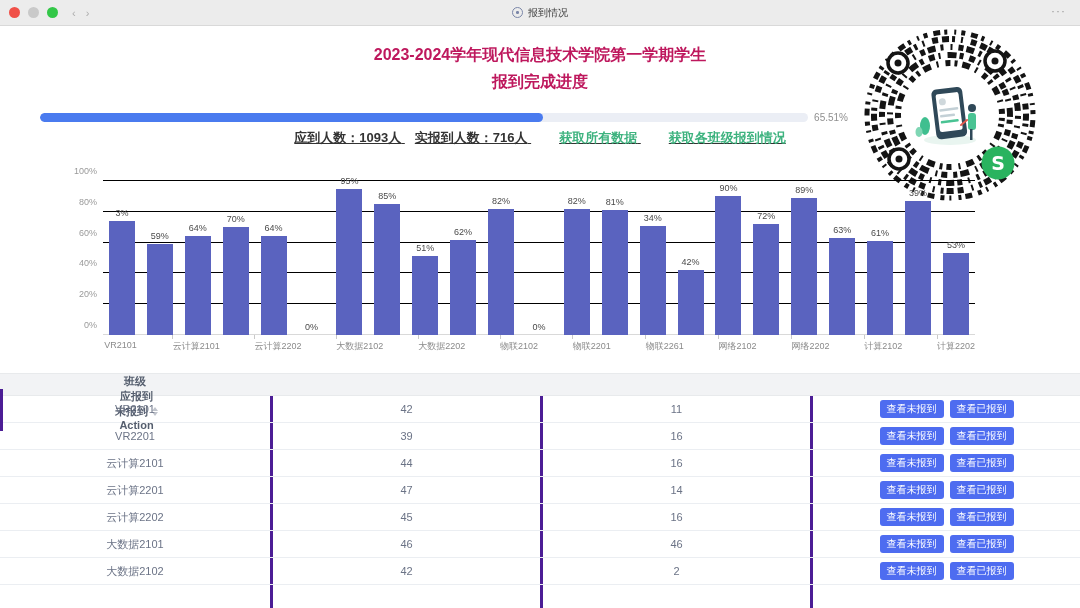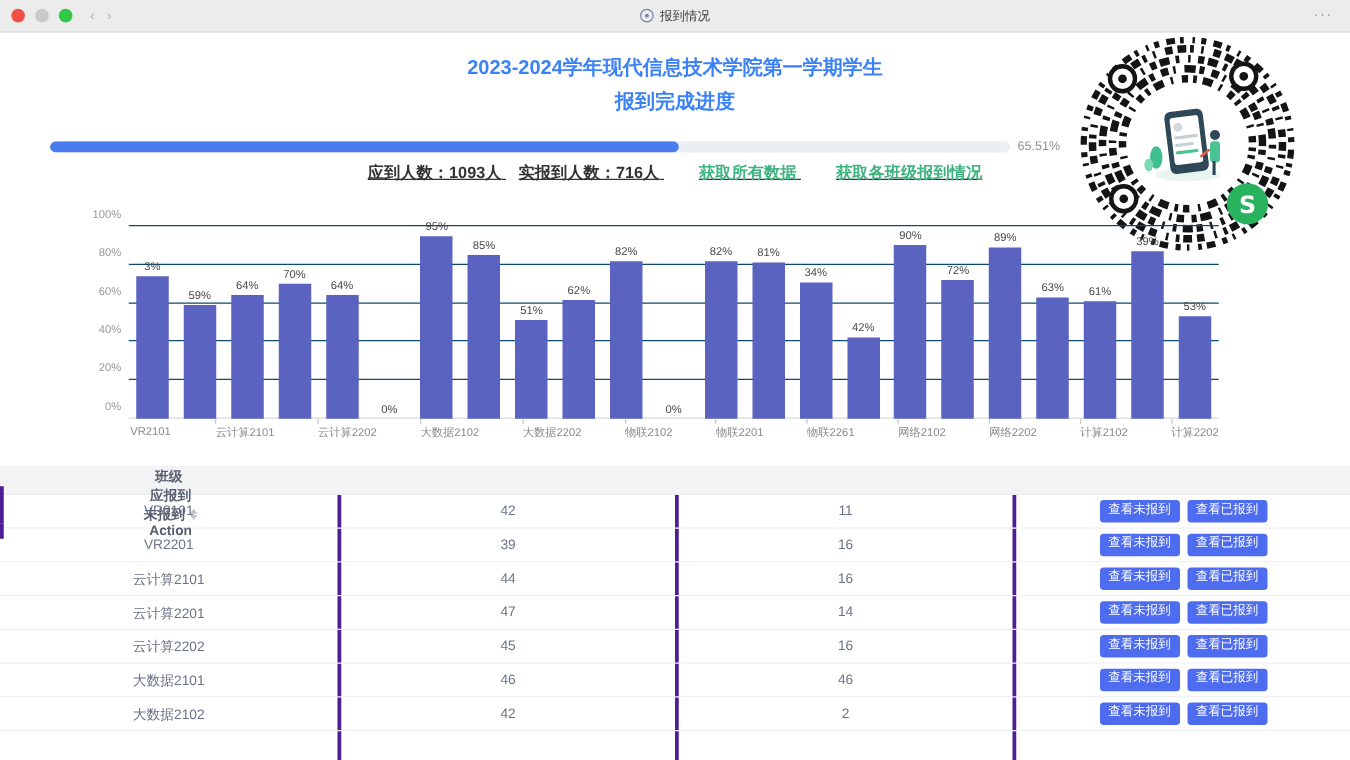--- a/index.html
+++ b/index.html
@@ -15,39 +15,39 @@
   .navarrows { display:flex; gap:10px; margin-left:14px; color:#adadad; font-size:11px; }
   .navarrows span{ cursor:default; }
   .tb-title { position:absolute; left:0; right:0; text-align:center; font-size:10px; color:#3c3c3c;
     display:flex; justify-content:center; align-items:center; gap:5px; pointer-events:none; }
   .tb-favicon { width:11px; height:11px; border-radius:50%; border:1.5px solid #7a86a8; position:relative; }
   .tb-favicon::after{ content:''; position:absolute; left:3px; top:3px; width:2.5px; height:2.5px; border-radius:50%; background:#7a86a8; }
   .tb-more { position:absolute; right:14px; top:4px; color:#9a9a9a; font-size:12px; letter-spacing:1px; }
 
   
   .page-title { margin-top:15px; text-align:center; font-size:16px; line-height:27px;
-    font-weight:700; color:#3b82f6; }
+    font-weight:700; color:#be185d; }
 
   
   .progress-row { margin:17px 0 0 40px; display:flex; align-items:center; width:808px; }
   .progress-track { width:780px; height:9px; border-radius:5px; background:#ebeef5; overflow:hidden; }
   .progress-fill { height:100%; border-radius:5px; background:#4a7bef; }
   .progress-label { margin-left:6px; font-size:10px; color:#8f8f8f; white-space:nowrap; }
 
   
   .stats-row { margin-top:6px; text-align:center; font-size:13px; color:#333; font-weight:600;text-decoration:underline; }
   .stats-row .num-group + .num-group { margin-left:10px; }
   .stats-link { margin-left:28px; color:#3eb37f; cursor:pointer; text-decoration:none; font-weight:600; }
 
   
   .qr-wrap { position:absolute; top:28px; right:42px; width:175px; height:175px; }
 
   
   .chart { position:relative; margin:34px 105px 0 103px; height:154px; }
-  .gridline { position:absolute; left:0; right:0; height:1px; background:#0c4a6e; }
+  .gridline { position:absolute; left:0; right:0; height:1px; background:#000000; }
   .gridline.base { background:#d9d9d9; }
   .ytick { position:absolute; right:calc(100% + 6px); transform:translateY(-50%); font-size:9px; color:#9a9a9a; white-space:nowrap; }
   .bars { position:absolute; inset:0; display:flex; }
   .slot { flex:1; position:relative; }
   .bar { position:absolute; bottom:0; left:50%; transform:translateX(-50%); width:26px; background:#5a63bf; }
   .bar-val { position:absolute; left:0; width:100%; text-align:center; font-size:9px; color:#4a4a4a; }
   .xlabels { display:flex; margin:0 105px 0 103px; padding-top:4px; border-top:1px solid transparent; }
   .xlab { flex:1; position:relative; text-align:center; font-size:9px; color:#8a8a8a; white-space:nowrap; height:12px; }
   .xlab.tick::after { content:''; position:absolute; right:-0.5px; top:-5px; width:1px; height:4px; background:#c9c9c9; }
 
@@ -57,21 +57,21 @@
   .t-header .cell { font-size:11px; font-weight:700; color:#555e6e; }
   .cell { width:25%; display:flex; align-items:center; justify-content:center; }
   .cell + .cell { border-left:3px solid #4c1d95; }
   .t-row { display:flex; height:27px; border-bottom:1px solid #ebeef2; background:#fff; }
   .t-row .cell { font-size:11px; color:#6b7386; }
   .sort-caret { display:inline-flex; flex-direction:column; margin-left:4px; gap:1px; }
   .sort-caret i { width:0; height:0; border-left:3.5px solid transparent; border-right:3.5px solid transparent; display:block; }
   .caret-up { border-bottom:4px solid #c0c4cc; }
   .caret-down { border-top:4px solid #c0c4cc; }
   .btn { background:#4e6cf0; color:#fff; font-size:10px; line-height:1; padding:4px 7px;
-    border:none; border-radius:3px; cursor:pointer; font-family:Liberation Mono, monospace; }
+    border:none; border-radius:3px; cursor:pointer; font-family:Liberation Sans, sans-serif; }
   .btn + .btn { margin-left:6px; }
 </style>
 </head>
 <body>
 
 <div class="titlebar">
   <div class="traffic">
     <span class="dot red"></span>
     <span class="dot gray"></span>
     <span class="dot green"></span>

